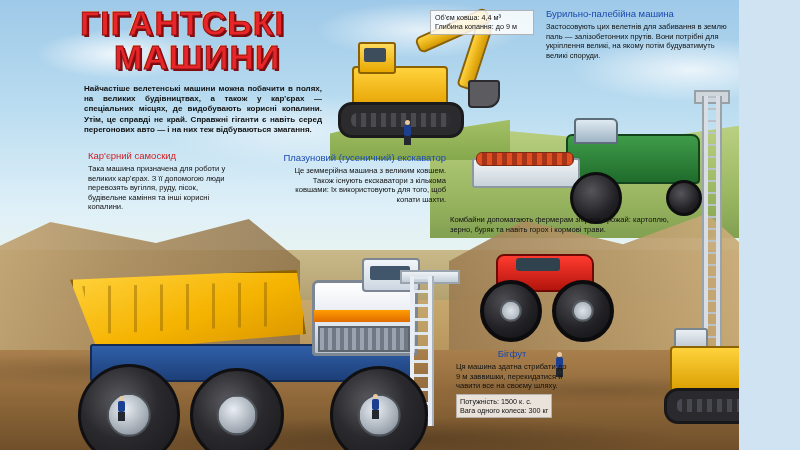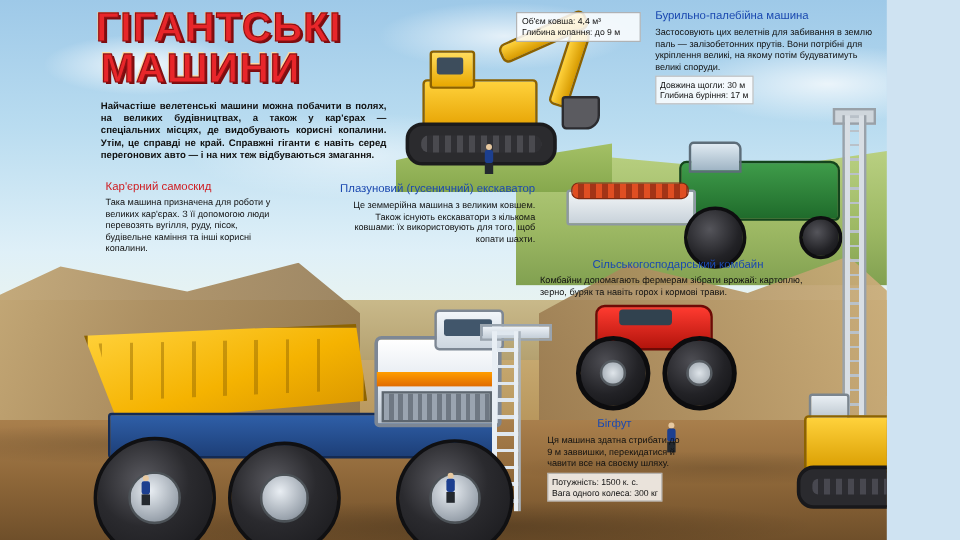--- a/index.html
+++ b/index.html
@@ -301,21 +301,21 @@
     line-height: 34px;
     letter-spacing: 1px;
     color: #e8262a;
     text-transform: uppercase;
     text-shadow:
       2px 2px 0 #7d0c0f,
       -1px -1px 0 #ffd9a0,
       0 0 1px #a01418;
     -webkit-text-stroke: 1px #8e1114;
   }
-  #title .line2 { margin-left: 4px; }
+  #title .line2 { margin-left: 34px; }
 
   
   .callout { position: absolute; }
   .callout .head {
     font-weight: normal;
     font-size: 9.5px;
     line-height: 12px;
     margin-bottom: 2px;
   }
   .callout .body {
@@ -469,28 +469,23 @@
   <div class="callout" id="c-excav-specs">
     <div class="spec-box">
       <div>Об'єм ковша: 4,4 м³</div>
       <div>Глибина копання: до 9 м</div>
     </div>
   </div>
 
   <div class="callout" id="c-drill">
     <div class="head blue">Бурильно-палебійна машина</div>
     <div class="body">Застосовують цих велетнів для забивання в землю паль — залізобетонних прутів. Вони потрібні для укріплення великі, на якому потім будуватимуть великі споруди.</div>
-    <div class="specs">
-      <div>Довжина щогли: 30 м</div>
-      <div>Глибина буріння: 17 м</div>
-    </div>
   </div>
 
   <div class="callout" id="c-combine">
-    <div class="head blue center">Сільськогосподарський комбайн</div>
     <div class="body">Комбайни допомагають фермерам зібрати врожай: картоплю, зерно, буряк та навіть горох і кормові трави.</div>
   </div>
 
   <div class="callout" id="c-bigfoot">
     <div class="head blue center">Бігфут</div>
     <div class="body">Ця машина здатна стрибати до 9 м заввишки, перекидатися й чавити все на своєму шляху.</div>
     <div class="specs">
       <div>Потужність: 1500 к. с.</div>
       <div>Вага одного колеса: 300 кг</div>
     </div>

